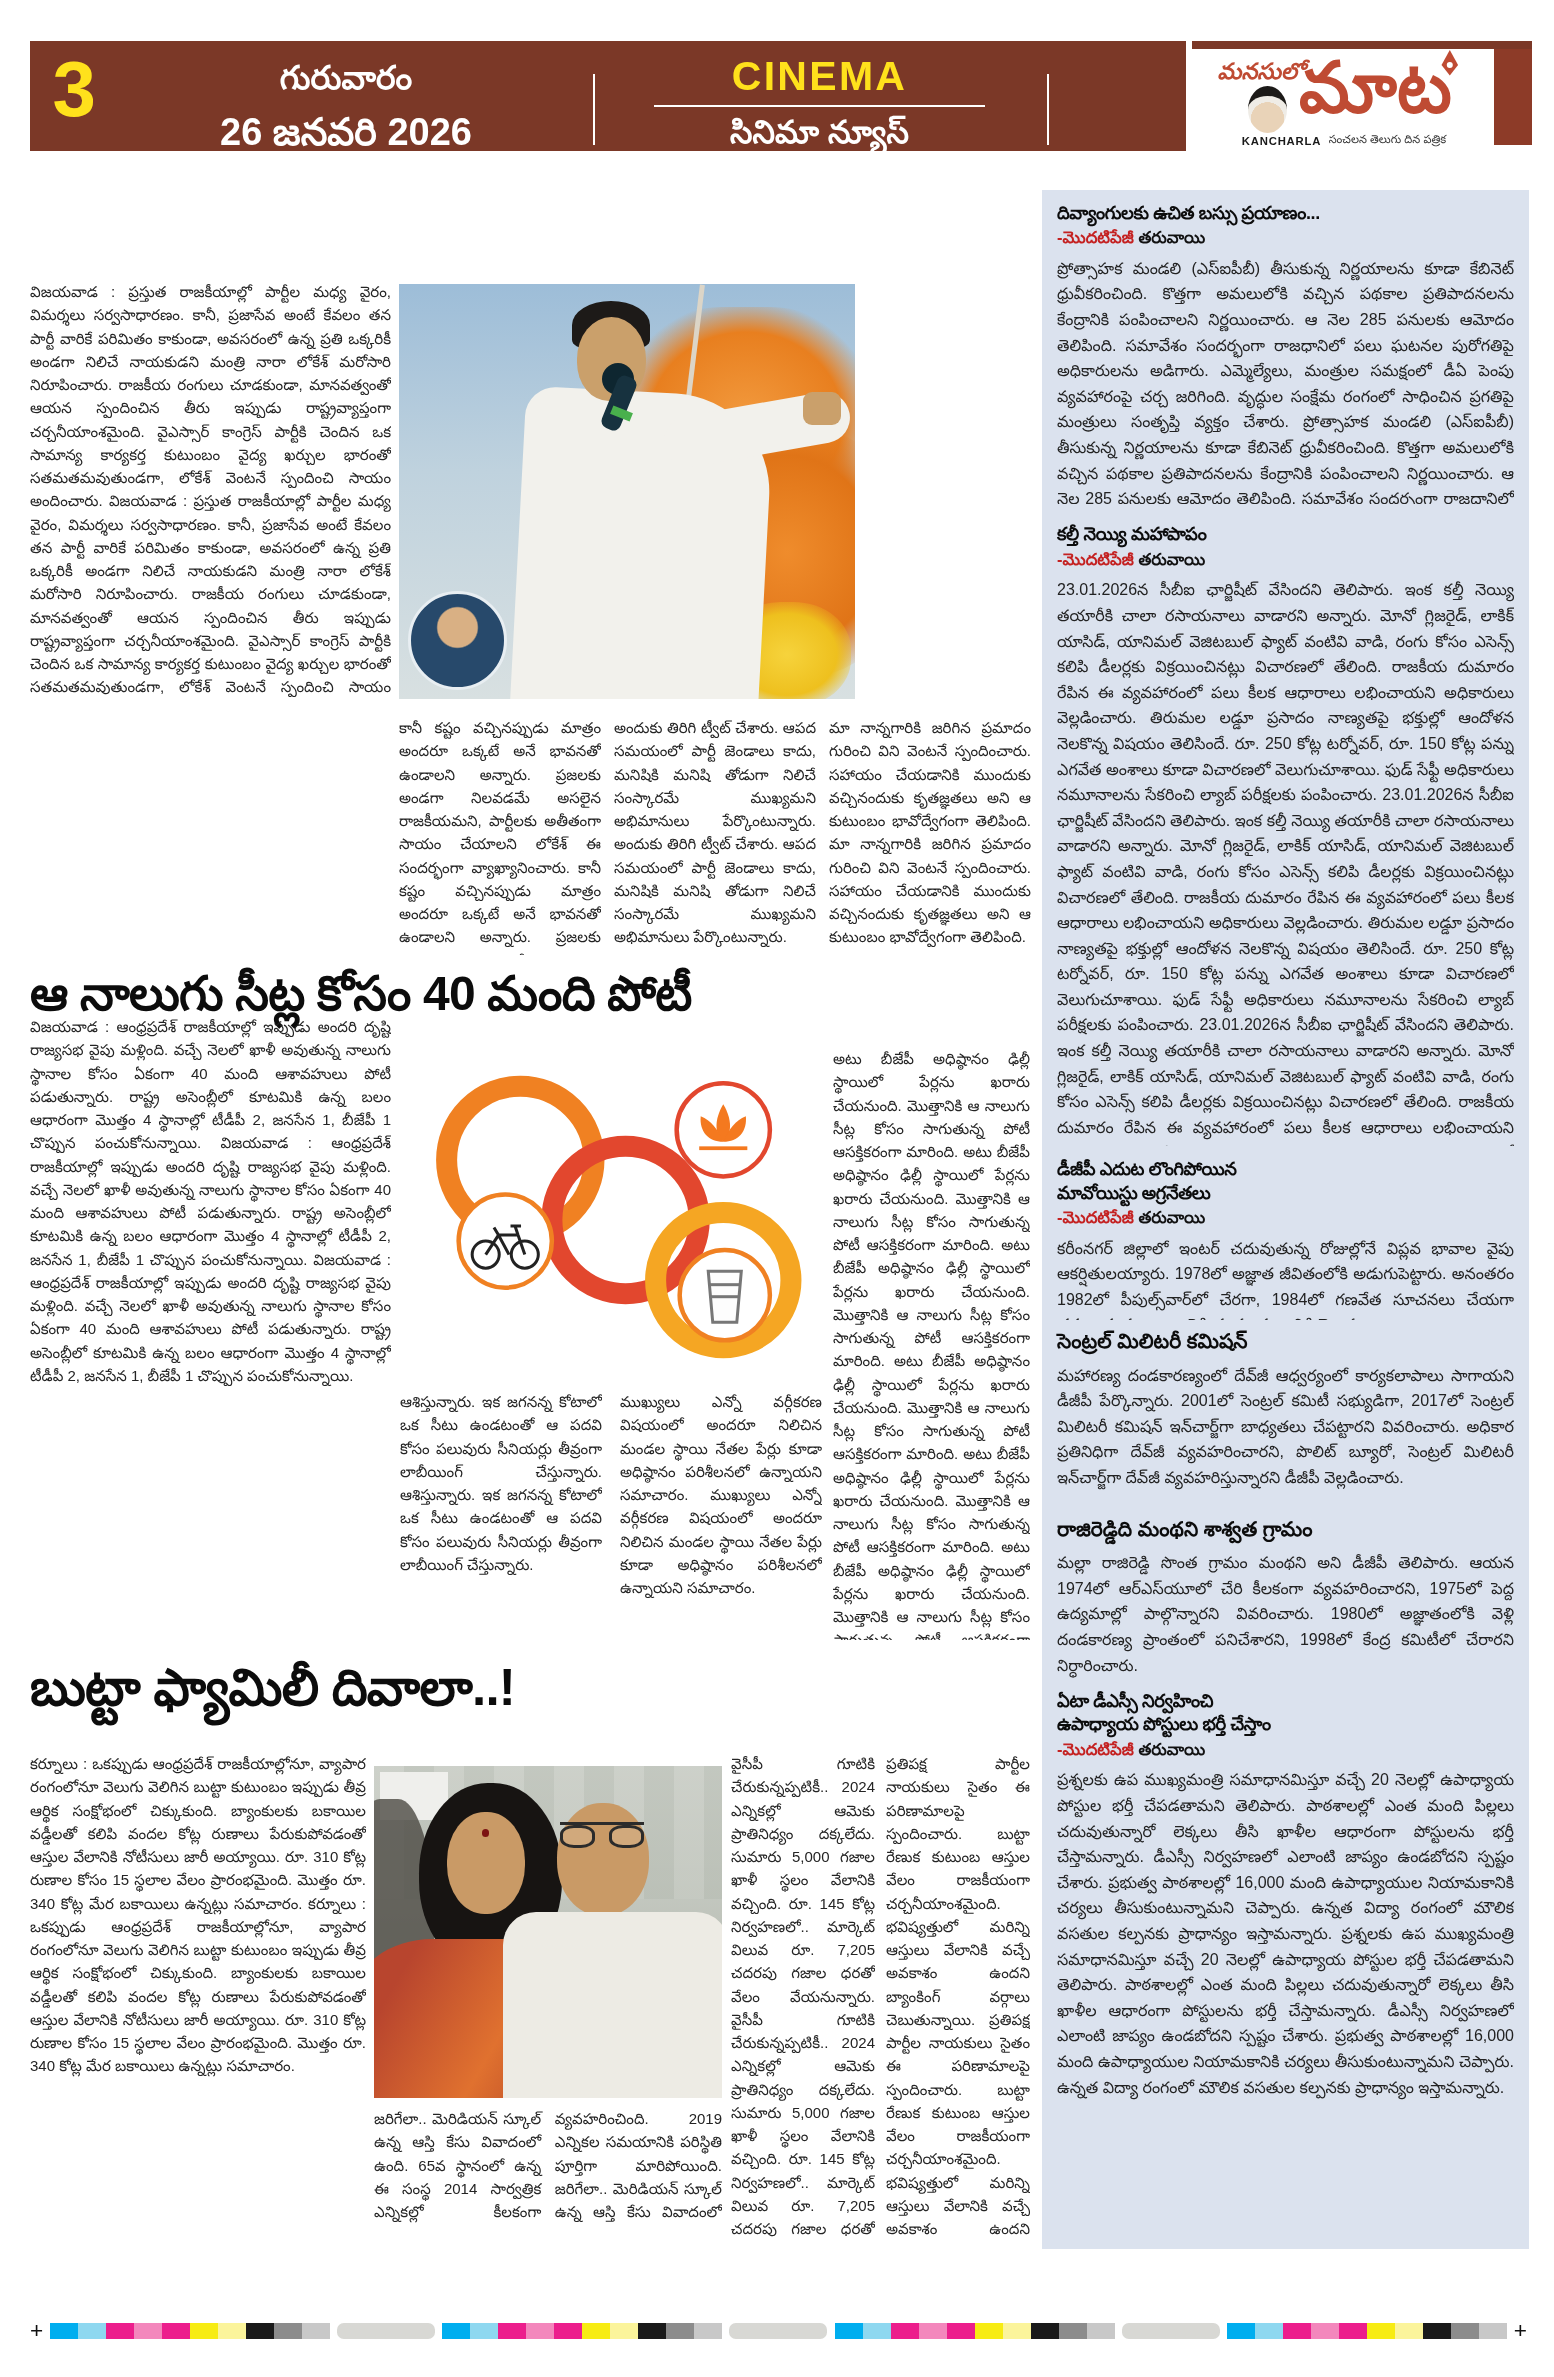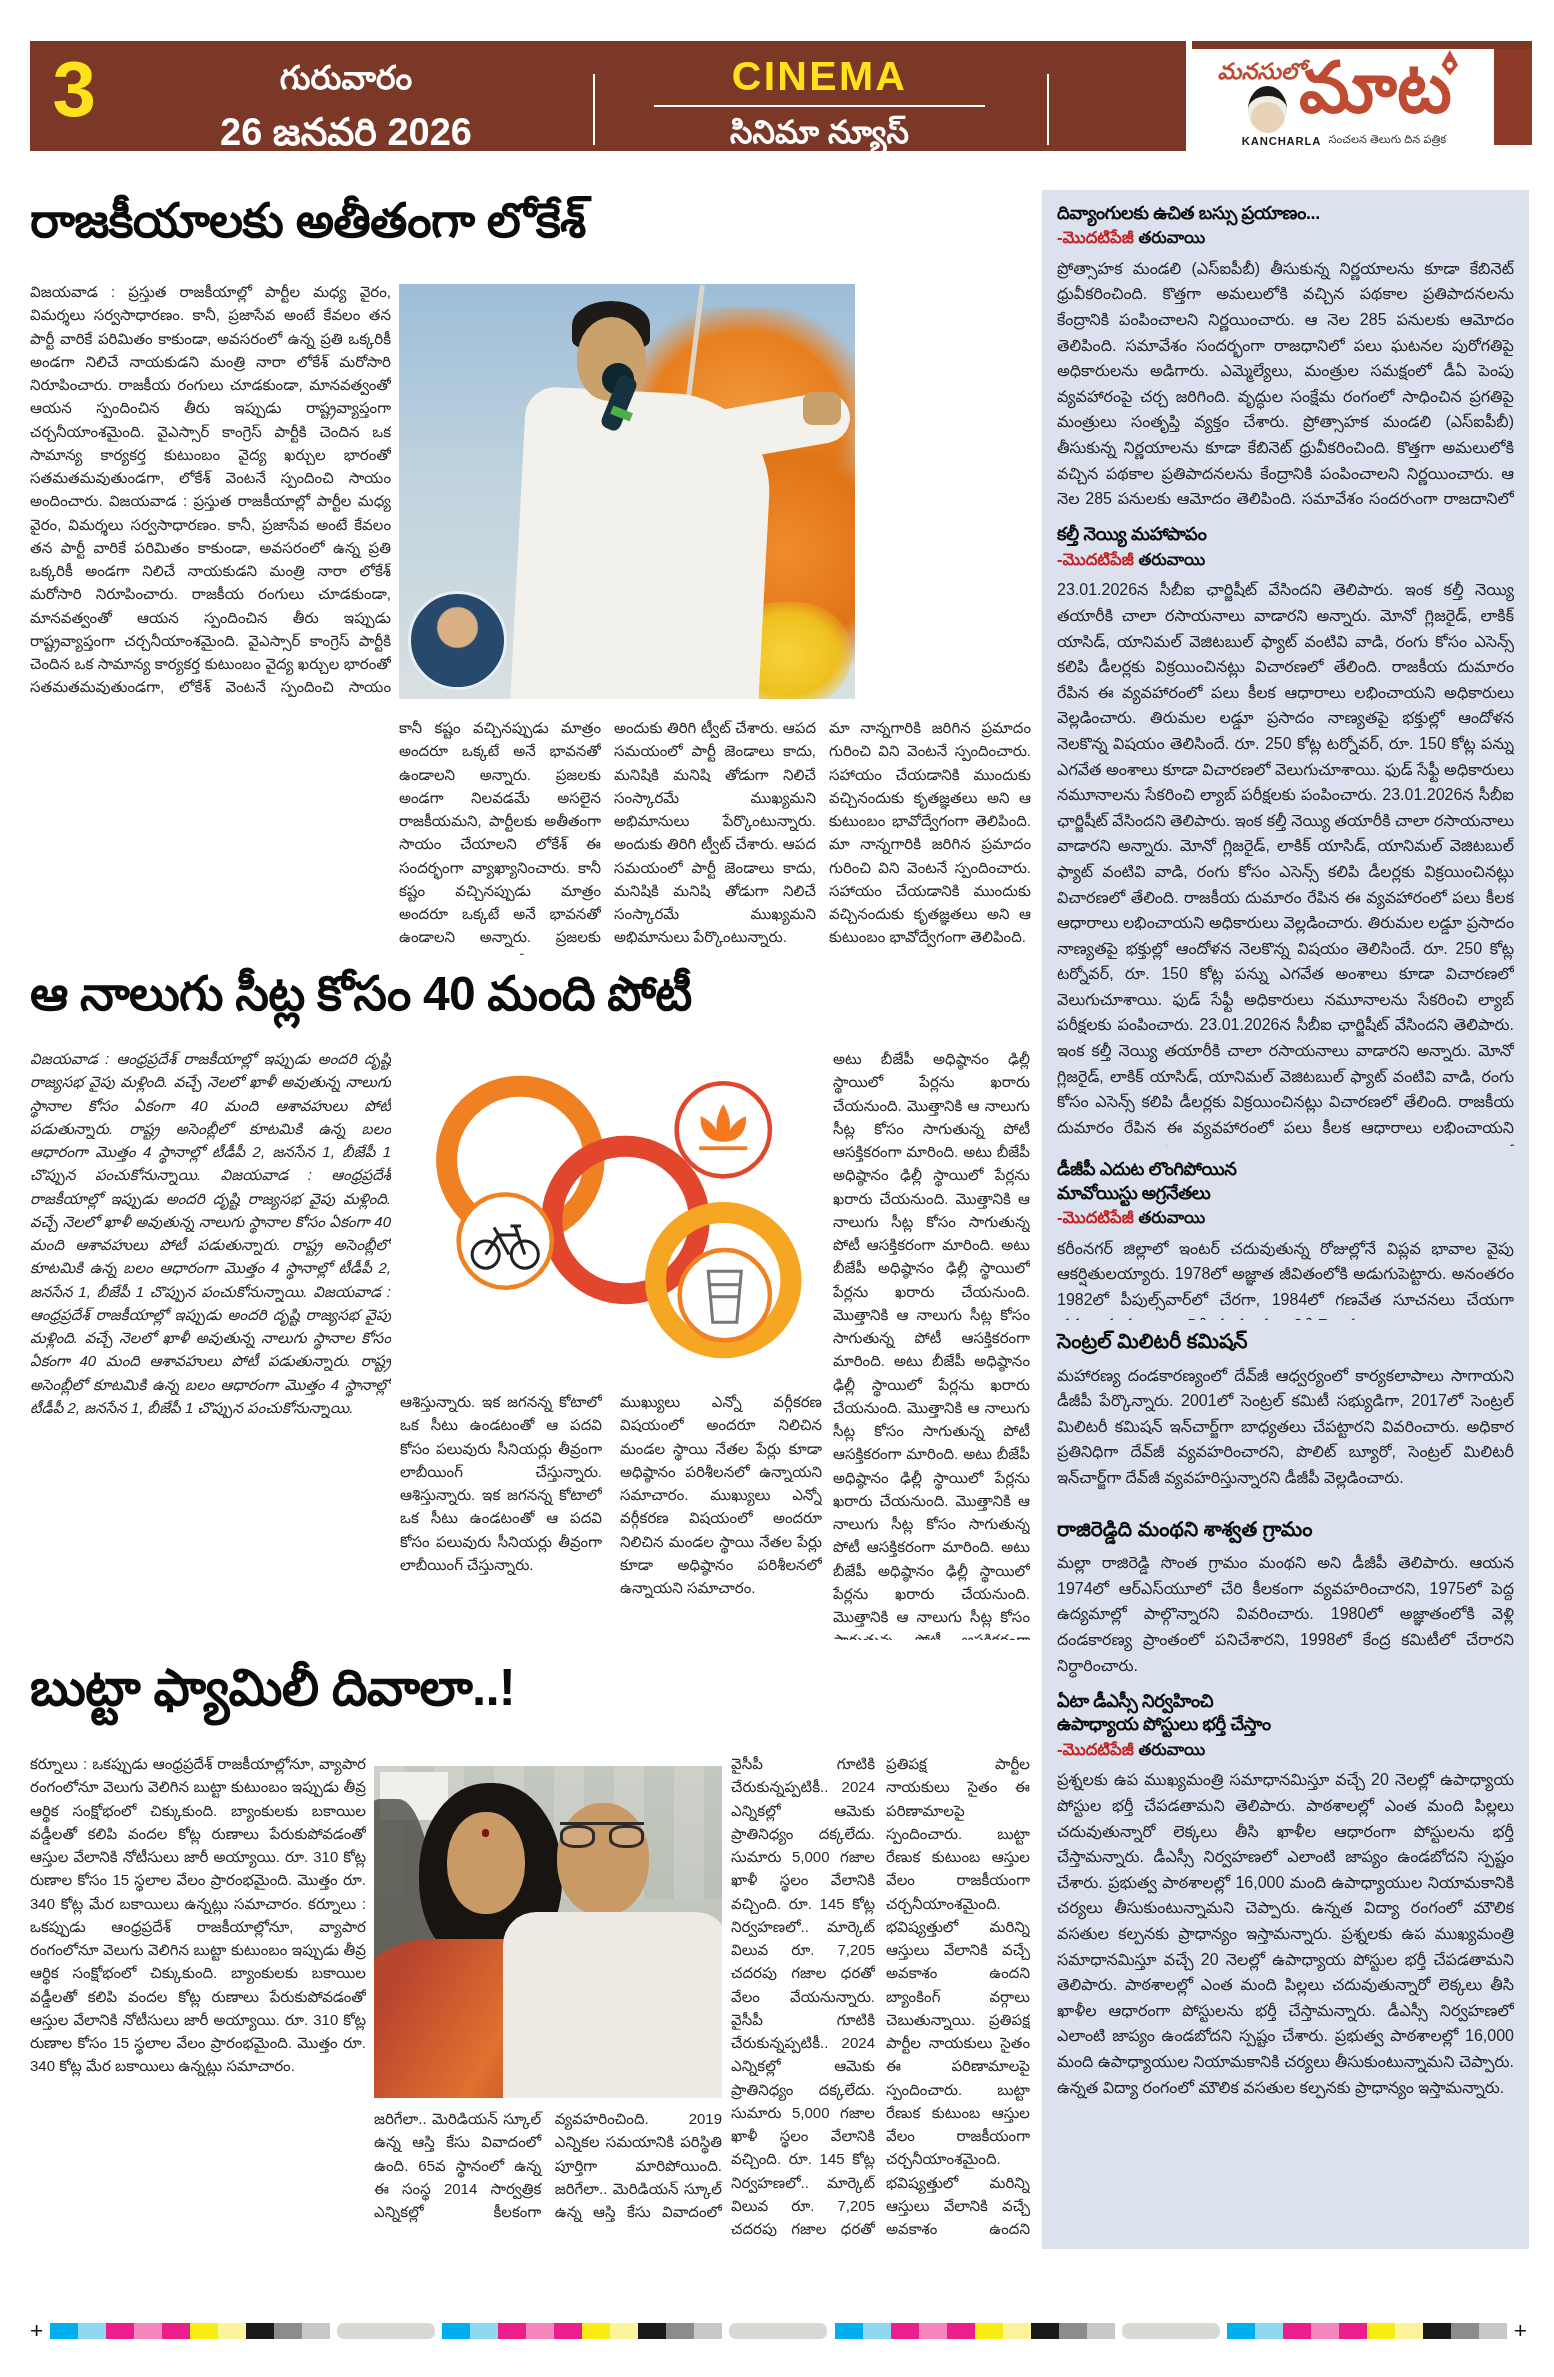--- a/index.html
+++ b/index.html
@@ -38,21 +38,21 @@
   .hl1 { left:30px; top:193px; width:1008px; font-size:48px; }
   .hl2 { left:30px; top:966px; width:1008px; font-size:48px; }
   .hl3 { left:30px; top:1659px; width:782px; font-size:51px; }
   .just { text-align:justify; overflow:hidden; color:#242424; font-size:15px; line-height:1.55; }
 
   .a1-col1 { left:30px;  top:280px; width:361px; height:420px; }
   .a1-b1   { left:399px; top:716px; width:202px; height:239px; }
   .a1-b2   { left:614px; top:716px; width:202px; height:239px; }
   .a1-b3   { left:829px;top:716px; width:202px; height:239px; }
 
-  .a2-left { left:30px;  top:1047px; width:361px; height:593px;font-style:italic; }
+  .a2-left { left:30px;  top:1015px; width:361px; height:593px; }
   .a2-m1   { left:400px; top:1390px; width:202px; height:250px; }
   .a2-m2   { left:620px; top:1390px; width:202px; height:250px; }
   .a2-right{ left:833px;top:1047px; width:197px; height:593px; }
 
   .a3-left { left:30px;  top:1752px; width:336px; height:490px; }
   .a3-below{ left:374px; top:2107px; width:348px; height:135px; column-count:2; column-gap:13.5px; }
   .a3-r1   { left:731px; top:1752px; width:144px; height:490px; }
   .a3-r2   { left:886px;top:1752px; width:144px; height:490px; }
 
   
@@ -149,21 +149,20 @@
     <svg class="abs" style="left:248px;top:9px;" width="19.6" height="25.6" viewBox="0 0 26 34">
       <path d="M13 0 L24 20 L13 34 L2 20 Z" fill="#BF4B33"></path>
         <circle cx="13" cy="20" r="4" fill="#fff"></circle>
     </svg>
     <div class="abs mast-bottom">
       <span class="mast-publisher">KANCHARLA</span>
       <span class="mast-sub">సంచలన తెలుగు దిన పత్రిక</span>
     </div>
   </div>
 
-  <div class="abs hl hl1">రాజకీయాలకు అతీతంగా లోకేశ్</div>
   <div class="abs just a1-col1">విజయవాడ : ప్రస్తుత రాజకీయాల్లో పార్టీల మధ్య వైరం, విమర్శలు సర్వసాధారణం. కానీ, ప్రజాసేవ అంటే కేవలం తన పార్టీ వారికే పరిమితం కాకుండా, అవసరంలో ఉన్న ప్రతి ఒక్కరికీ అండగా నిలిచే నాయకుడని మంత్రి నారా లోకేశ్ మరోసారి నిరూపించారు. రాజకీయ రంగులు చూడకుండా, మానవత్వంతో ఆయన స్పందించిన తీరు ఇప్పుడు రాష్ట్రవ్యాప్తంగా చర్చనీయాంశమైంది. వైఎస్సార్ కాంగ్రెస్ పార్టీకి చెందిన ఒక సామాన్య కార్యకర్త కుటుంబం వైద్య ఖర్చుల భారంతో సతమతమవుతుండగా, లోకేశ్ వెంటనే స్పందించి సాయం అందించారు. విజయవాడ : ప్రస్తుత రాజకీయాల్లో పార్టీల మధ్య వైరం, విమర్శలు సర్వసాధారణం. కానీ, ప్రజాసేవ అంటే కేవలం తన పార్టీ వారికే పరిమితం కాకుండా, అవసరంలో ఉన్న ప్రతి ఒక్కరికీ అండగా నిలిచే నాయకుడని మంత్రి నారా లోకేశ్ మరోసారి నిరూపించారు. రాజకీయ రంగులు చూడకుండా, మానవత్వంతో ఆయన స్పందించిన తీరు ఇప్పుడు రాష్ట్రవ్యాప్తంగా చర్చనీయాంశమైంది. వైఎస్సార్ కాంగ్రెస్ పార్టీకి చెందిన ఒక సామాన్య కార్యకర్త కుటుంబం వైద్య ఖర్చుల భారంతో సతమతమవుతుండగా, లోకేశ్ వెంటనే స్పందించి సాయం అందించారు.</div>
 
   <div class="abs photo1">
     <div class="abs p1-flag1"></div>
     <div class="abs p1-flag2"></div>
     <div class="abs p1-flagy"></div>
     <div class="abs p1-pole"></div>
     <div class="abs p1-shirt"></div>
     <div class="abs p1-arm"></div>
     <div class="abs p1-hand"></div>

